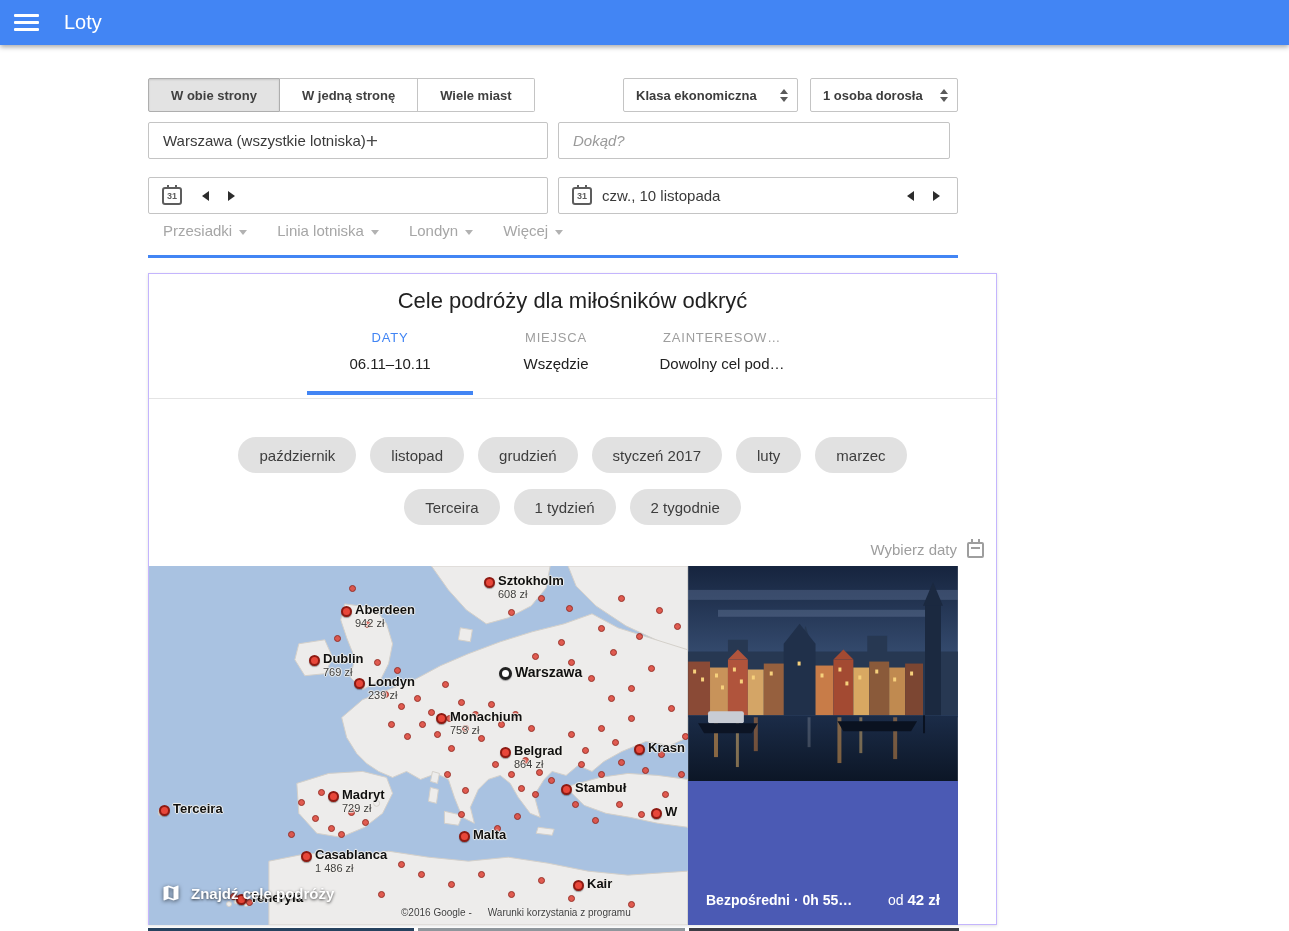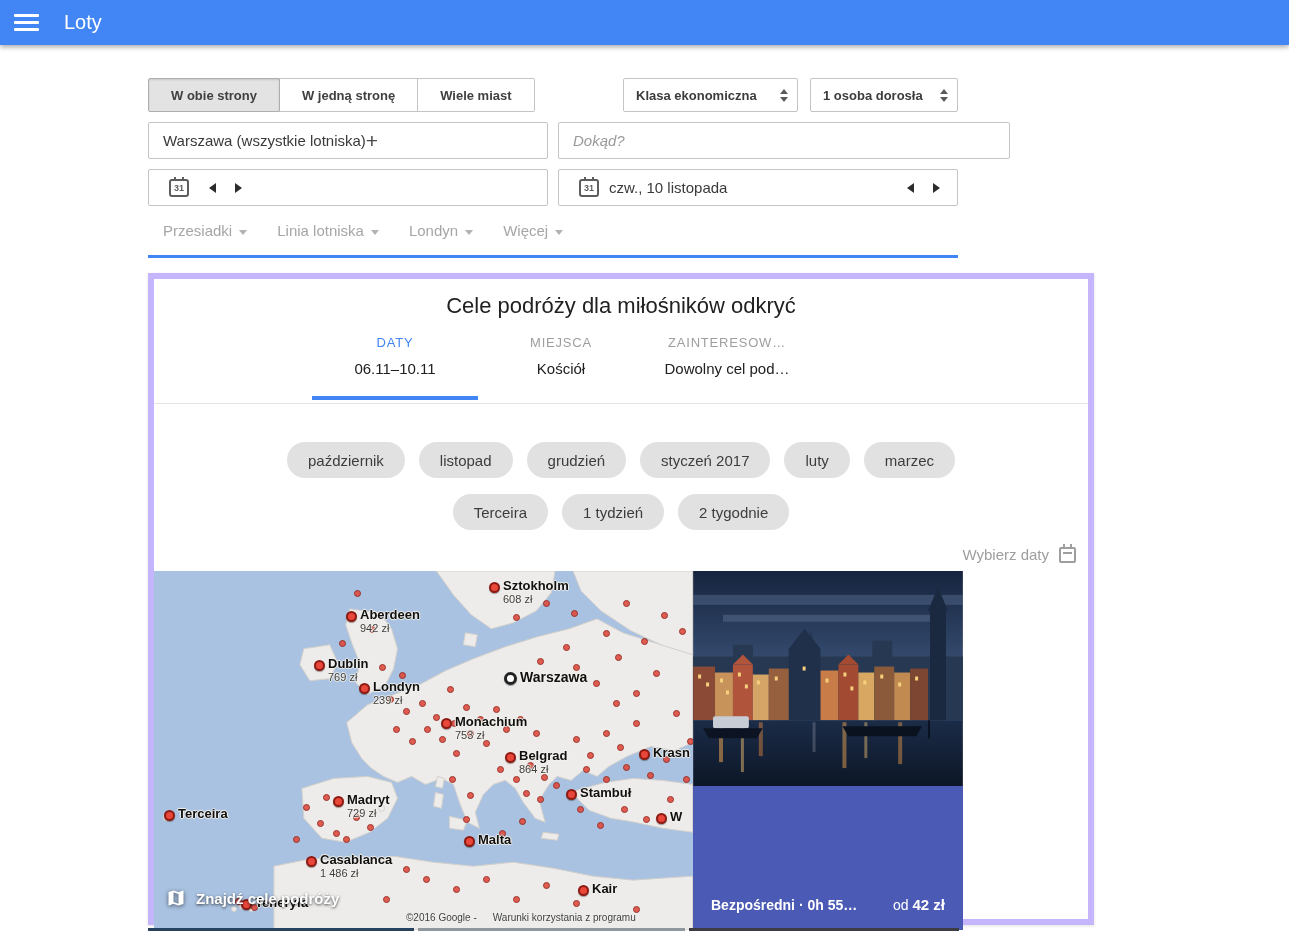--- a/index.html
+++ b/index.html
@@ -29,47 +29,47 @@
   .select.pax{left:810px;width:148px}
   .updown{display:flex;flex-direction:column;gap:3px;margin-left:8px}
   .updown .u{width:0;height:0;border-left:4px solid transparent;border-right:4px solid transparent;border-bottom:5px solid #5a5a5a}
   .updown .d{width:0;height:0;border-left:4px solid transparent;border-right:4px solid transparent;border-top:5px solid #5a5a5a}
 
   
   .field{position:absolute;height:37px;background:#fff;border:1px solid #c4c4c4;border-radius:2px;
     display:flex;align-items:center;font-size:15px;color:#3a3a3a}
   .origin{left:148px;top:122px;width:400px;padding:0 13px 0 14px;justify-content:flex-start;cursor:text}
   .plus{font-size:21px;color:#4a4a4a;cursor:pointer;line-height:1}
-  .dest{left:558px;top:122px;width:452px}
+  .dest{left:558px;top:122px;width:392px}
   .dest input{border:none;outline:none;width:100%;height:100%;padding:0 14px;background:transparent;
     font-family:"Liberation Sans",sans-serif;font-size:15px;color:#333}
   .dest input::placeholder{color:#9a9a9a;font-style:italic}
 
-  .datef{top:169px;width:400px;padding:0 8px 0 20px;cursor:pointer}
+  .datef{top:177px;width:400px;padding:0 8px 0 13px;cursor:pointer}
   .datef.depart{left:148px}
   .datef.return{left:558px}
   .cal31{width:20px;height:18px;border:2px solid #5d5d5d;border-radius:3px;position:relative;
     font-size:9px;font-weight:bold;color:#5d5d5d;display:flex;align-items:center;justify-content:center;margin-right:10px}
   .cal31:before,.cal31:after{content:"";position:absolute;top:-4px;width:2px;height:3px;background:#5d5d5d}
   .cal31:before{left:3px}.cal31:after{right:3px}
   .dtext{flex:1}
   .nav-arrow{width:26px;height:26px;display:flex;align-items:center;justify-content:center;cursor:pointer}
   .tri-l{width:0;height:0;border-top:5px solid transparent;border-bottom:5px solid transparent;border-right:7px solid #2c2c2c}
   .tri-r{width:0;height:0;border-top:5px solid transparent;border-bottom:5px solid transparent;border-left:7px solid #2c2c2c}
 
   
   .filters{position:absolute;left:163px;top:222px;display:flex;gap:30px}
   .filter{display:flex;align-items:center;gap:7px;font-size:15px;color:#a6a6a6;cursor:pointer}
   .caret{width:0;height:0;border-left:4px solid transparent;border-right:4px solid transparent;border-top:5px solid #b2b2b2;margin-top:3px}
 
   .blue-rule{position:absolute;left:148px;top:255px;width:810px;height:3px;background:#4285f4}
 
   
-  .card{position:absolute;left:148px;top:273px;width:946px;height:652px;background:#fff;
-    border:6px solid #c4b5fd;box-shadow:0 1px 3px rgba(0,0,0,.12)}
+  .card{position:absolute;left:148px;top:273px;width:849px;height:652px;background:#fff;
+    border:1px solid #c4b5fd;box-shadow:0 1px 3px rgba(0,0,0,.12)}
   .card-title{position:absolute;top:14px;left:0;width:100%;text-align:center;font-size:22px;font-weight:normal;color:#212121}
   .tabs{position:absolute;left:158px;top:56px;display:flex}
   .tab{width:166px;text-align:center;cursor:pointer}
   .tab-label{font-size:13px;color:#9e9e9e;letter-spacing:.8px}
   .tab.active .tab-label{color:#4285f4}
   .tab-value{margin-top:10px;font-size:15px;color:#212121}
   .tab-underline{position:absolute;left:158px;top:117px;width:166px;height:4px;background:#4285f4}
   .tabs-divider{position:absolute;left:0;top:124px;width:100%;height:1px;background:#e4e4e4}
 
   .chips{position:absolute;left:0;width:100%;display:flex;justify-content:center;gap:14px}
@@ -214,21 +214,21 @@
 <section class="card">
   <h1 class="card-title">Cele podróży dla miłośników odkryć</h1>
 
   <div class="tabs">
     <div class="tab active">
       <div class="tab-label">DATY</div>
       <div class="tab-value">06.11–10.11</div>
     </div>
     <div class="tab">
       <div class="tab-label">MIEJSCA</div>
-      <div class="tab-value">Kościół</div>
+      <div class="tab-value">Wszędzie</div>
     </div>
     <div class="tab">
       <div class="tab-label">ZAINTERESOW…</div>
       <div class="tab-value">Dowolny cel pod…</div>
     </div>
   </div>
   <div class="tab-underline"></div>
   <div class="tabs-divider"></div>
 
   <div class="chips months">

